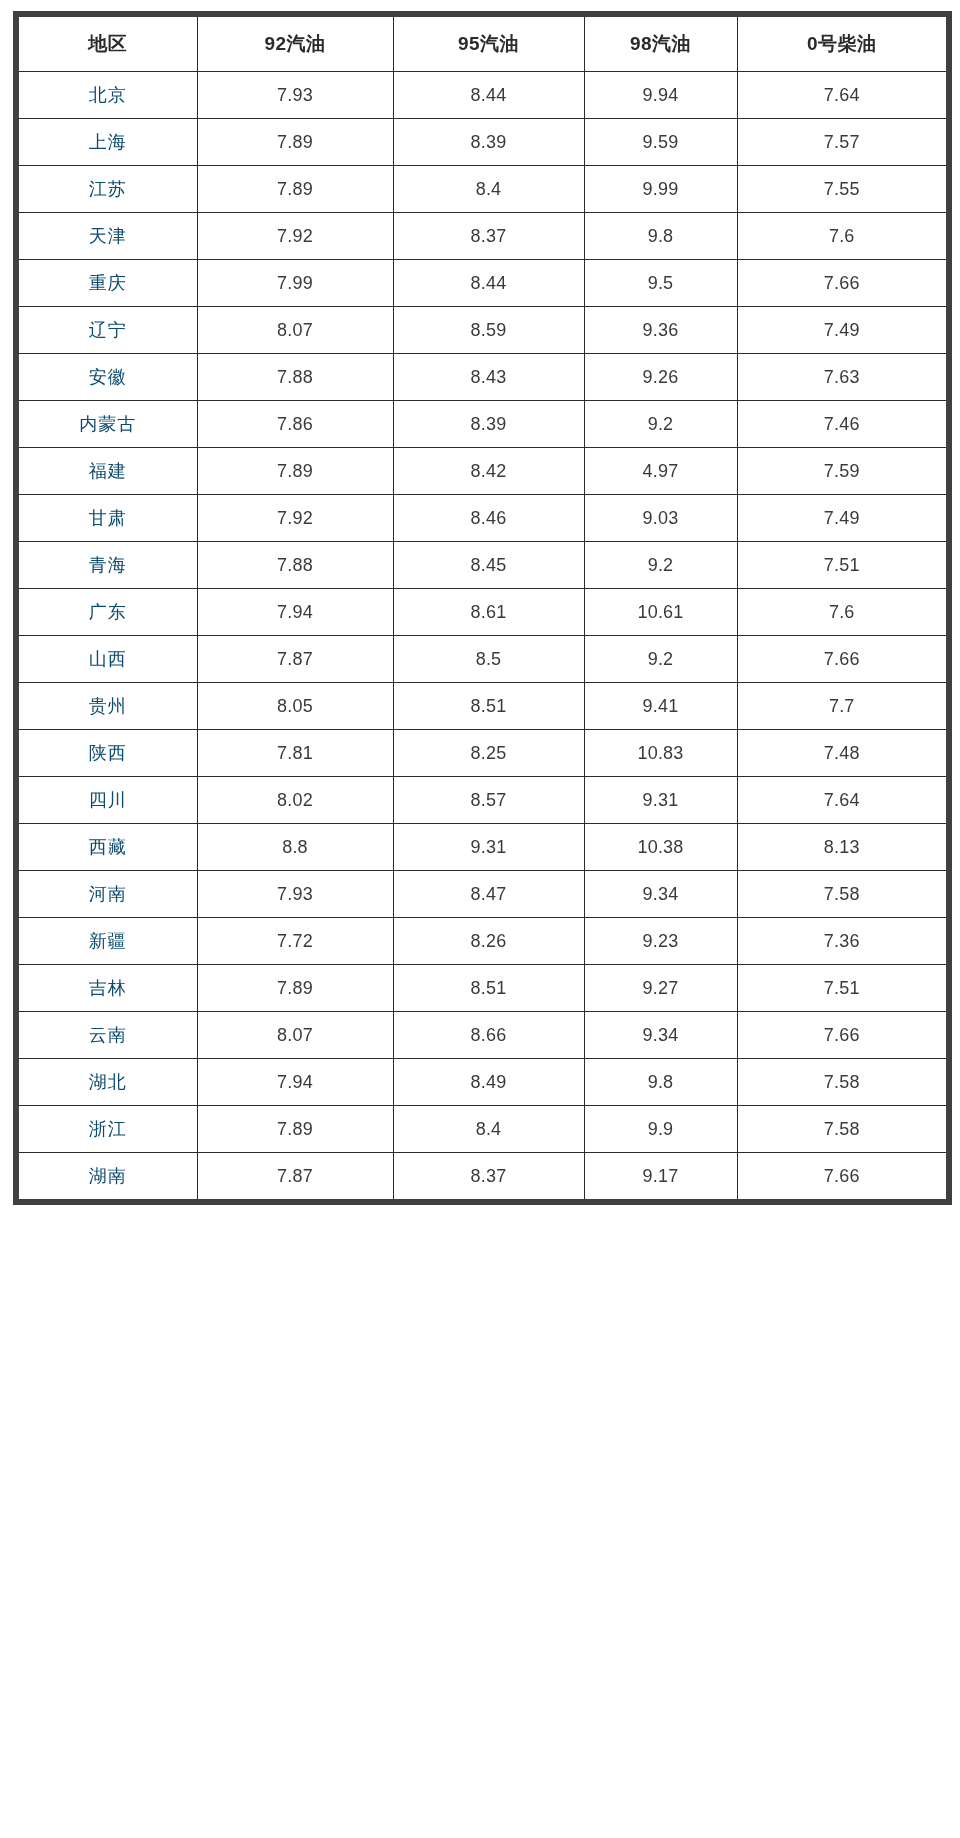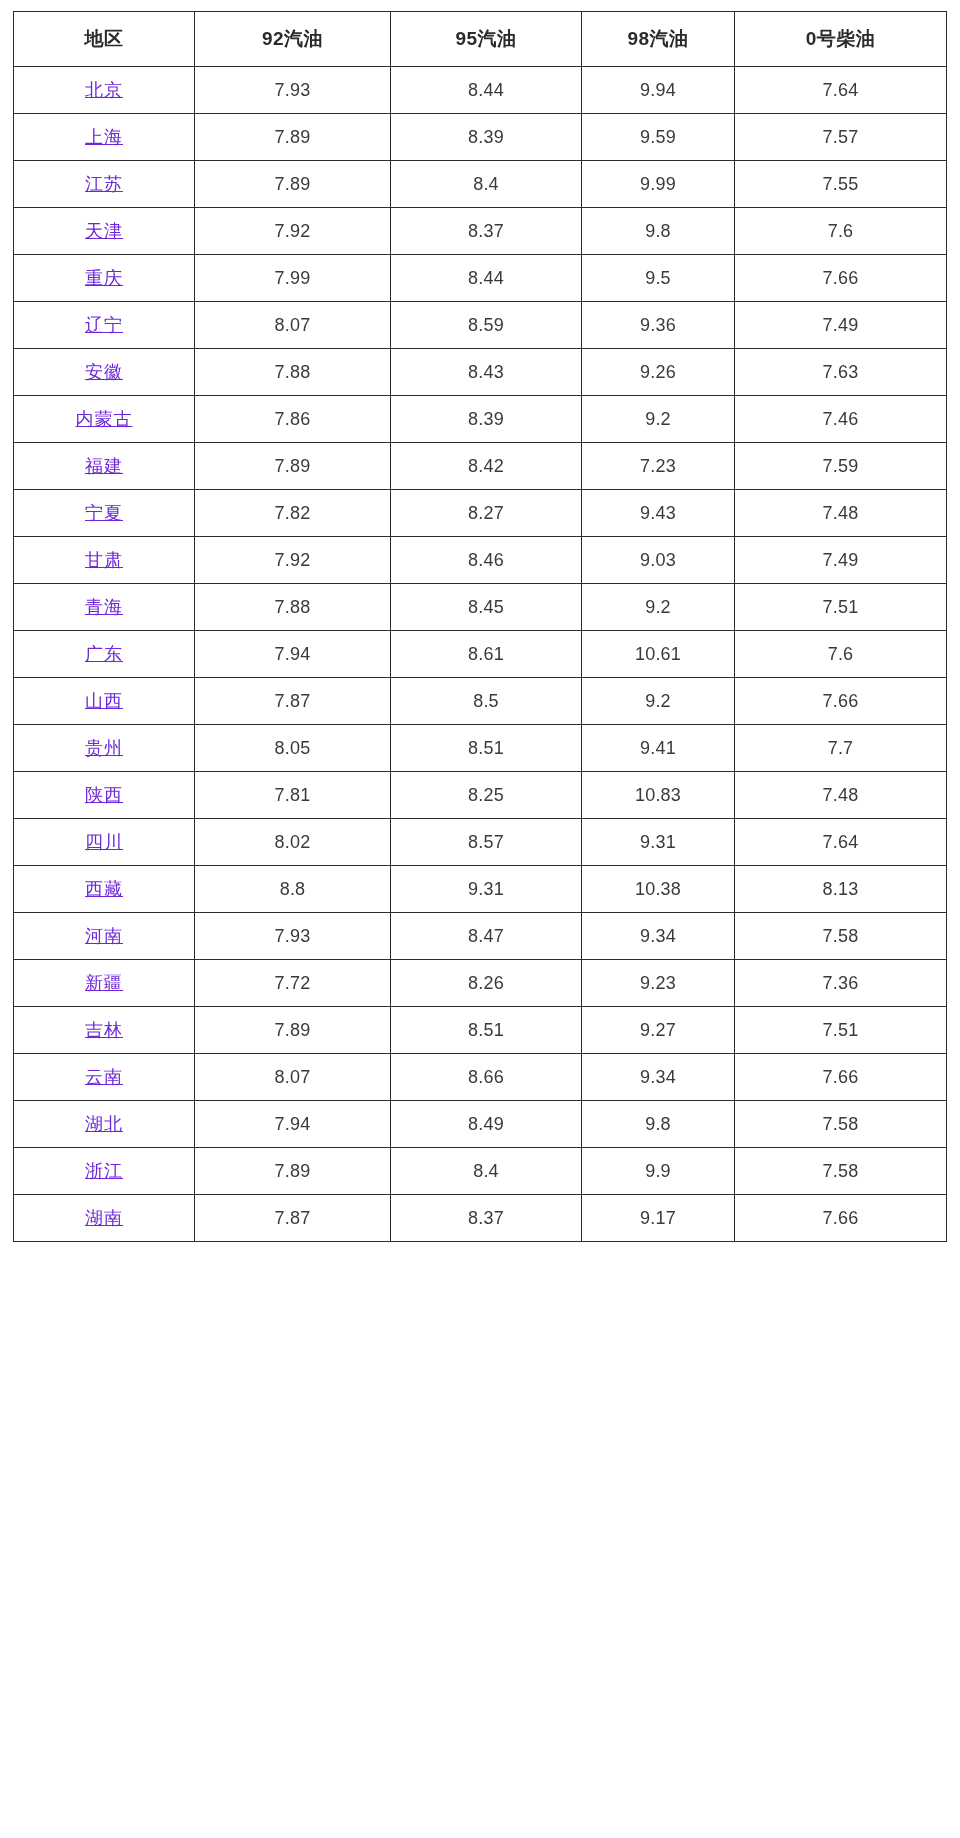--- a/index.html
+++ b/index.html
@@ -18,21 +18,21 @@
     position: relative;
     width: 960px;
     height: 1838px;
     box-sizing: border-box;
     padding: 11px 14px 11px 13px;
   }
   table.price-table {
     width: 933px;
     border-collapse: collapse;
     table-layout: fixed;
-    border: 1px solid #404040;
+    border: 6px solid #404040;
   }
   table.price-table col.c-region  { width: 181px; }
   table.price-table col.c-92      { width: 196px; }
   table.price-table col.c-95      { width: 191px; }
   table.price-table col.c-98      { width: 153px; }
   table.price-table col.c-diesel  { width: 212px; }
 
   table.price-table th,
   table.price-table td {
     border: 1px solid #2b2b2b;
@@ -48,23 +48,22 @@
     color: #2b2b2b;
     letter-spacing: 0.5px;
   }
   table.price-table tbody td {
     height: 46px;
     font-size: 18px;
     font-weight: normal;
     color: #3a3a3a;
   }
   table.price-table tbody td.region-cell {
-    color: #6d28d9;
+    color: #0c4a6e;
     letter-spacing: 1px;
-    text-decoration: underline;
   }
   table.price-table tbody td.value-cell {
     font-size: 18px;
     letter-spacing: 0.2px;
   }
 </style>
 </head>
 <body>
 
 <div class="page">
@@ -139,29 +138,22 @@
           <td class="region-cell">内蒙古</td>
           <td class="value-cell">7.86</td>
           <td class="value-cell">8.39</td>
           <td class="value-cell">9.2</td>
           <td class="value-cell">7.46</td>
         </tr>
         <tr>
           <td class="region-cell">福建</td>
           <td class="value-cell">7.89</td>
           <td class="value-cell">8.42</td>
-          <td class="value-cell">7.23</td>
+          <td class="value-cell">4.97</td>
           <td class="value-cell">7.59</td>
-        </tr>
-        <tr>
-          <td class="region-cell">宁夏</td>
-          <td class="value-cell">7.82</td>
-          <td class="value-cell">8.27</td>
-          <td class="value-cell">9.43</td>
-          <td class="value-cell">7.48</td>
         </tr>
         <tr>
           <td class="region-cell">甘肃</td>
           <td class="value-cell">7.92</td>
           <td class="value-cell">8.46</td>
           <td class="value-cell">9.03</td>
           <td class="value-cell">7.49</td>
         </tr>
         <tr>
           <td class="region-cell">青海</td>

